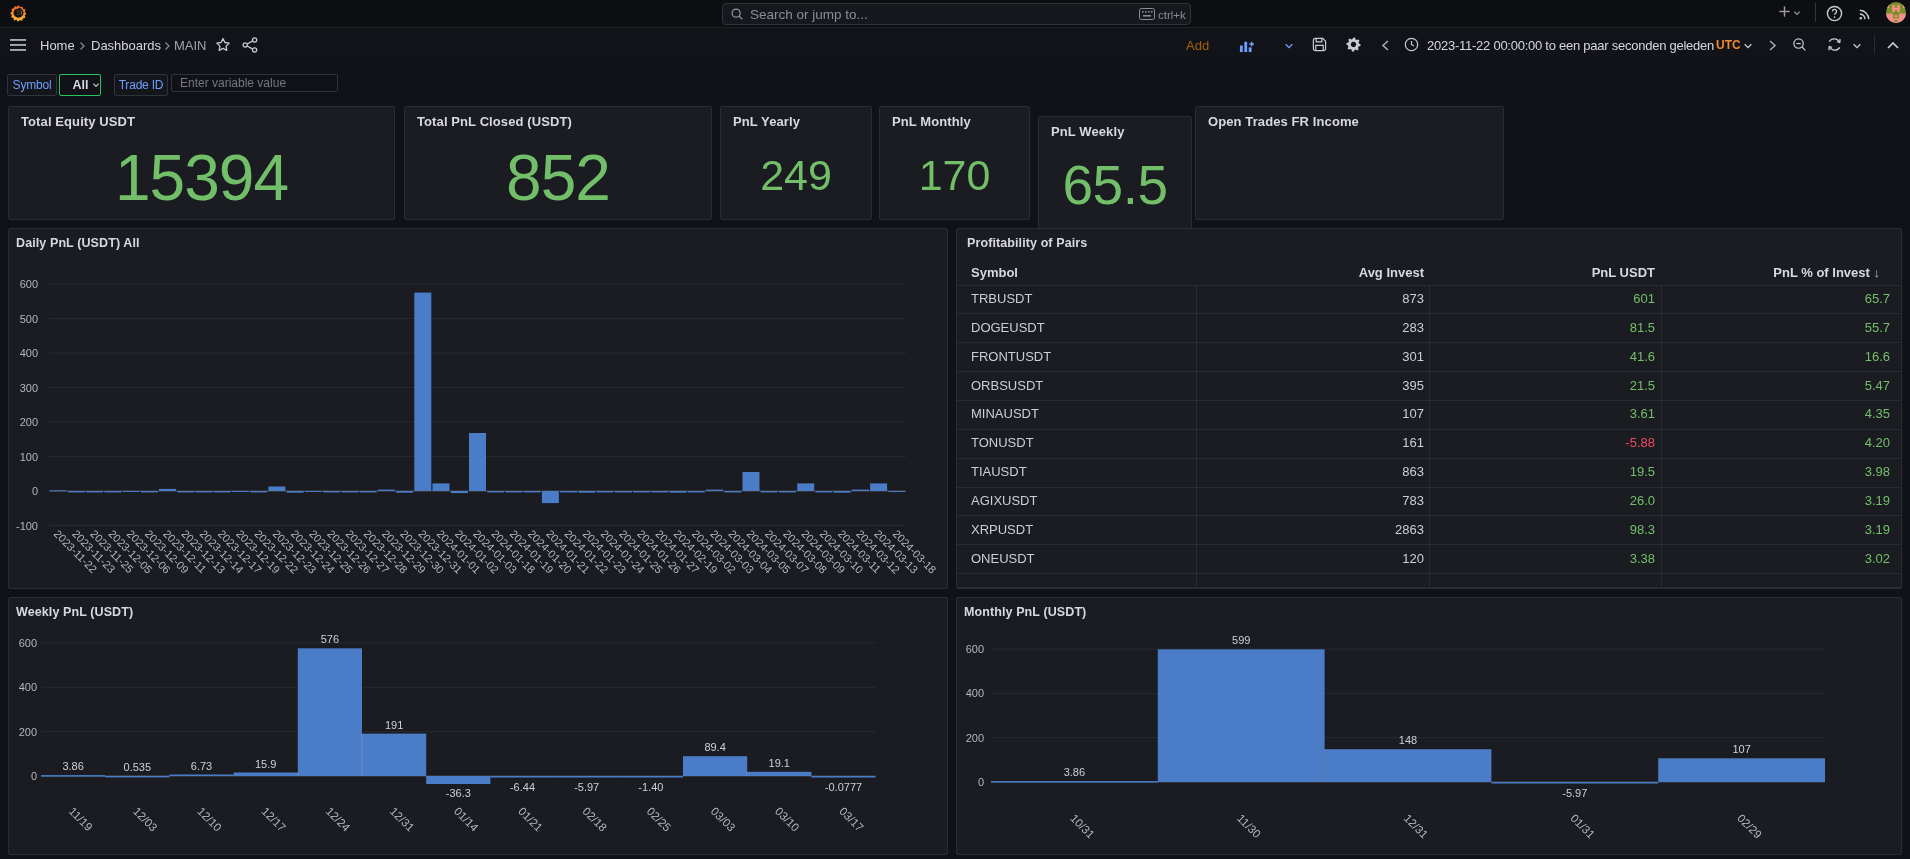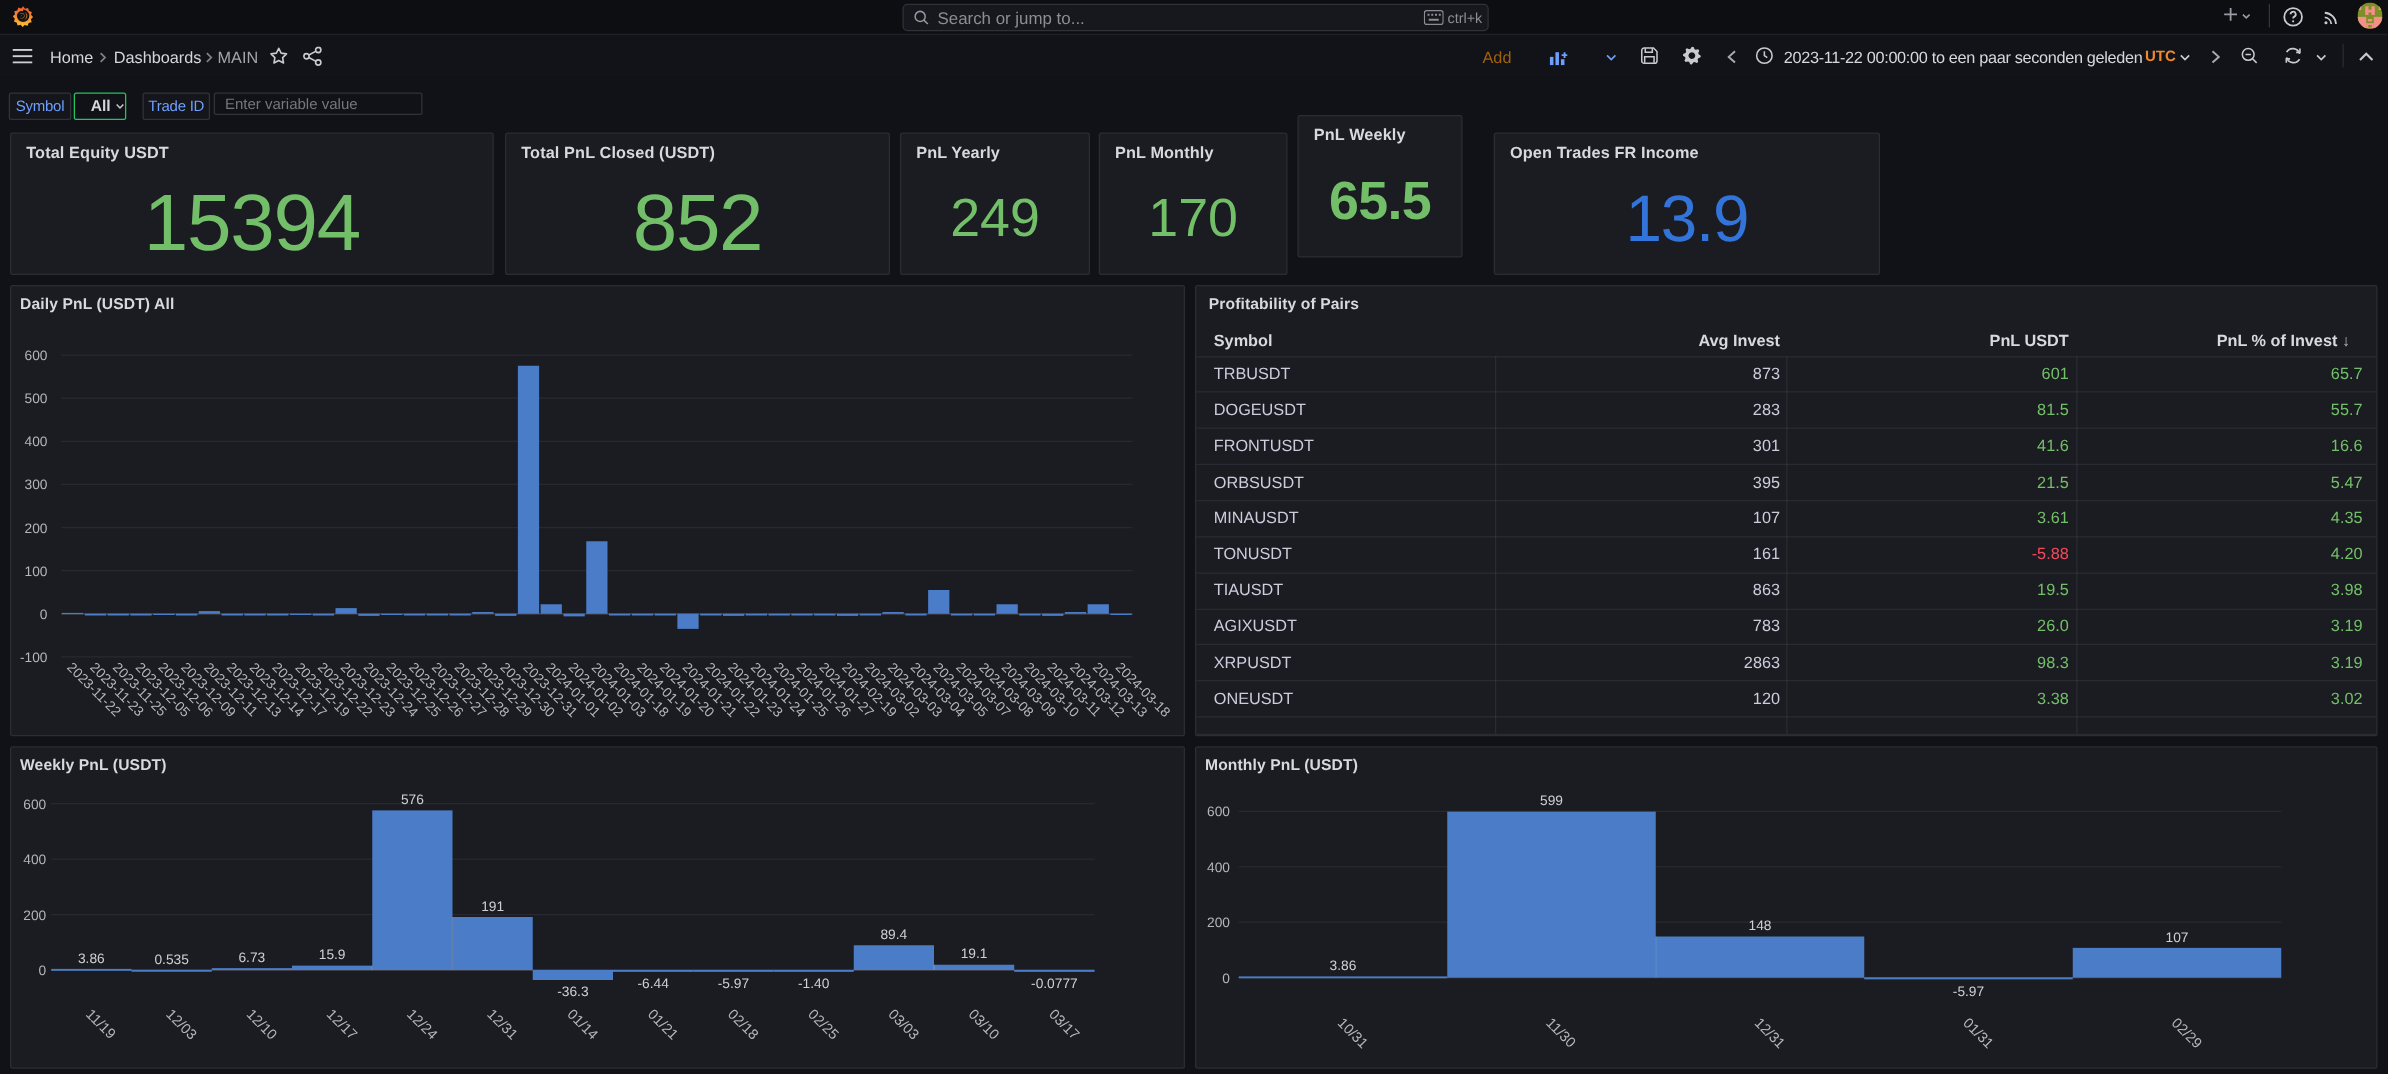--- a/index.html
+++ b/index.html
@@ -162,27 +162,26 @@
     <div style="position:absolute;left:0;top:31px;width:100%;height:80px;display:flex;align-items:center;justify-content:center;color:#73bf69;font-size:64px;font-weight:400;letter-spacing:-1px;">852</div>
   </div>
 <div class="panel" style="left:720px;top:106px;width:152px;height:114px;padding-left:40px;">
     <div class="ptitle" style="font-size:13px;left:12px;">PnL Yearly</div>
     <div style="position:absolute;left:0;top:28px;width:100%;height:80px;display:flex;align-items:center;justify-content:center;color:#73bf69;font-size:43px;font-weight:400;letter-spacing:0px;">249</div>
   </div>
 <div class="panel" style="left:879px;top:106px;width:151px;height:114px;">
     <div class="ptitle" style="font-size:13px;left:12px;">PnL Monthly</div>
     <div style="position:absolute;left:0;top:28px;width:100%;height:80px;display:flex;align-items:center;justify-content:center;color:#73bf69;font-size:43px;font-weight:400;letter-spacing:0px;">170</div>
   </div>
-<div class="panel" style="left:1038px;top:92px;width:132px;height:114px;">
+<div class="panel" style="left:1038px;top:116px;width:154px;height:114px;">
     <div class="ptitle" style="font-size:13px;left:12px;">PnL Weekly</div>
-    <div style="position:absolute;left:0;top:28px;width:100%;height:80px;display:flex;align-items:center;justify-content:center;color:#73bf69;font-size:43px;font-weight:700;letter-spacing:-0.5px;">65.5</div>
+    <div style="position:absolute;left:0;top:28px;width:100%;height:80px;display:flex;align-items:center;justify-content:center;color:#73bf69;font-size:55px;font-weight:400;letter-spacing:-0.5px;">65.5</div>
   </div>
 <div class="panel" style="left:1195px;top:106px;width:309px;height:114px;">
     <div class="ptitle" style="font-size:13px;left:12px;">Open Trades FR Income</div>
-    <div style="position:absolute;left:0;top:28px;width:100%;height:80px;display:flex;align-items:center;justify-content:center;color:#3274d9;font-size:52.5px;font-weight:400;letter-spacing:-1px;">13.9</div>
   </div>
 <div class="panel" style="left:8px;top:228px;width:940px;height:361px;">
     <div class="ptitle">Daily PnL (USDT) All</div>
     <svg width="940" height="361" viewBox="0 0 940 361" style="position:absolute;left:0;top:0">
       <line x1="40" y1="296.5" x2="897" y2="296.5" stroke="rgba(204,204,220,0.08)" stroke-width="1"></line>
       <text x="29" y="300.5" font-size="11" fill="#b4b5be" text-anchor="end">-100</text>
       <line x1="40" y1="262.0" x2="897" y2="262.0" stroke="rgba(204,204,220,0.28)" stroke-width="1"></line>
       <text x="29" y="266.0" font-size="11" fill="#b4b5be" text-anchor="end">0</text>
       <line x1="40" y1="227.5" x2="897" y2="227.5" stroke="rgba(204,204,220,0.08)" stroke-width="1"></line>
       <text x="29" y="231.5" font-size="11" fill="#b4b5be" text-anchor="end">100</text>

